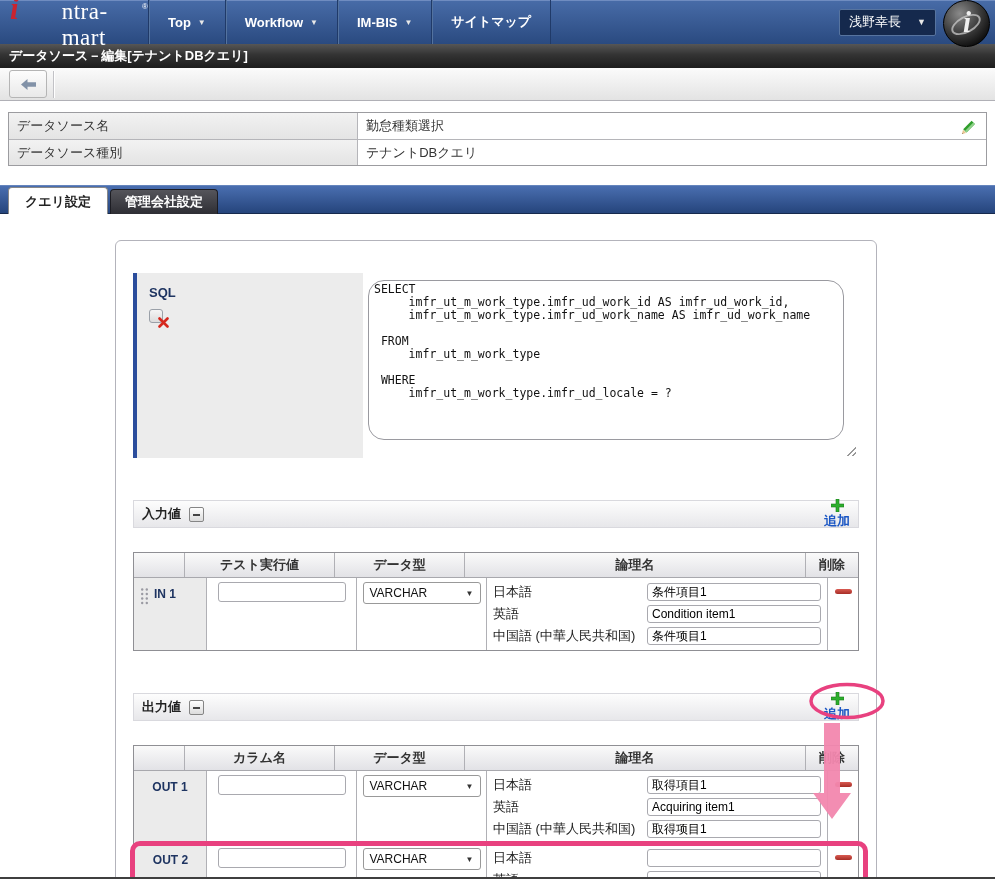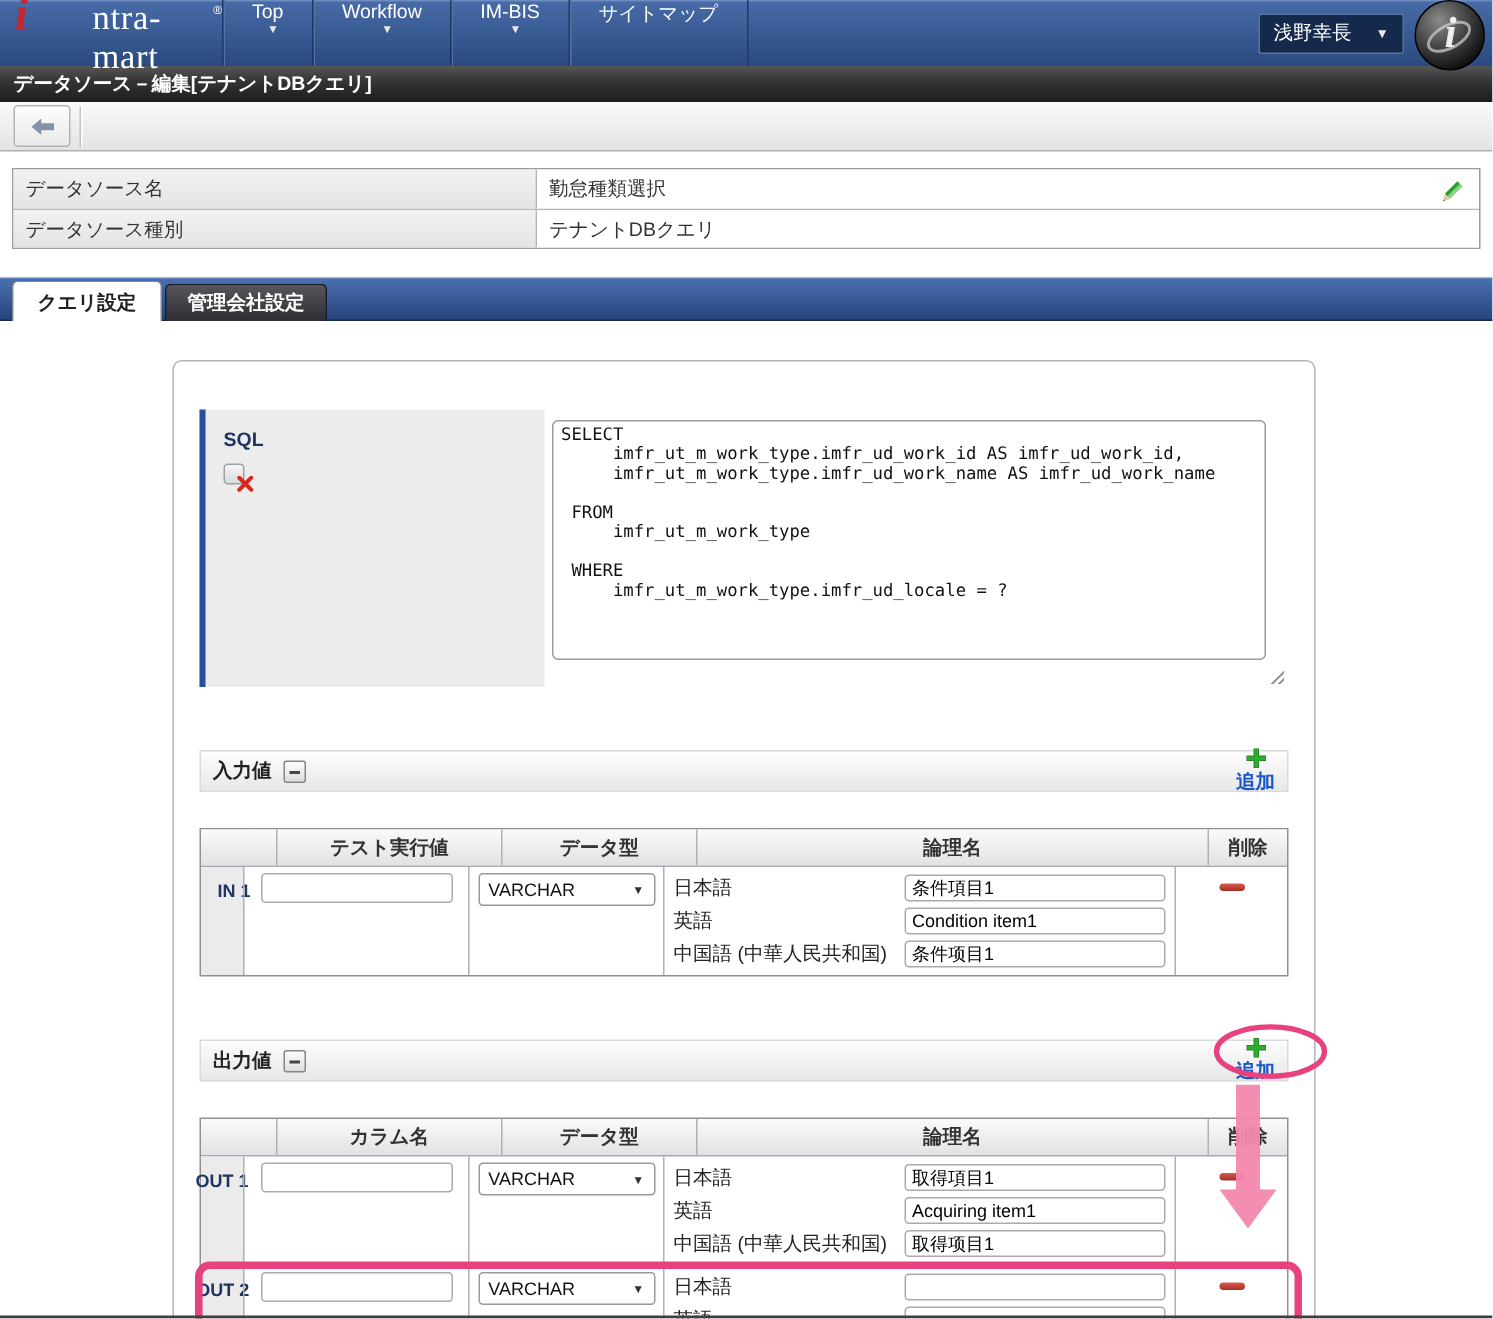--- a/index.html
+++ b/index.html
@@ -9,21 +9,21 @@
   
   .nav { height:44px; background:linear-gradient(#486ca8,#2a4a80);
     box-shadow:inset 0 1px 0 #6f8cc0; display:flex; align-items:center; position:relative; z-index:25; }
   .logo { display:flex; align-items:baseline; margin-left:10px; width:138px; cursor:pointer; }
   .logo-i { font-family:"Liberation Serif",serif; font-style:italic; font-weight:bold;
     font-size:31px; color:#c92430; line-height:30px; }
   .logo-rest { font-family:"Liberation Serif",serif; color:#fff; font-size:23px; letter-spacing:.5px;margin-left:43px; }
   .logo-reg { color:#fff; font-size:8px; vertical-align:top; margin-left:1px; position:relative; top:-10px; }
   .menus { display:flex; height:44px; }
   .menu-item { display:flex; align-items:center; padding:0 19px; color:#fff; font-size:13px;
-    font-weight:normal; border-left:1px solid #203a68; box-shadow:inset 1px 0 0 #54739f; cursor:pointer;flex-direction:column; }
+    font-weight:bold; border-left:1px solid #203a68; box-shadow:inset 1px 0 0 #54739f; cursor:pointer; }
   .menu-item.last { border-right:1px solid #203a68; }
   .m-caret { font-size:8px; margin-left:7px; color:#e8e8e8; }
   .nav-right { margin-left:auto; display:flex; align-items:center; gap:7px; margin-right:5px; }
   .user-btn { height:27px; padding:0 9px; background:#15294d; border:1px solid #57749f;
     border-radius:2px; color:#fff; font-size:13px; display:flex; align-items:center; cursor:pointer;
     font-family:"Liberation Sans",sans-serif; }
   .user-btn .m-caret { margin-left:16px; font-size:9px; }
   .i-badge { width:47px; height:47px; border-radius:50%; margin-top:3px;
     background:radial-gradient(circle at 35% 28%, #8a8a8a, #3a3a3a 48%, #0a0a0a 82%);
     border:1px solid #000; position:relative; flex-shrink:0; }
@@ -70,21 +70,21 @@
   .sql-row { display:flex; gap:5px; height:185px; }
   .sql-label-panel { width:230px; background:#ececec; border-left:4px solid #2b4d9c;
     padding:12px 0 0 12px; }
   .sql-label { font-size:13px; font-weight:bold; color:#1e3461; }
   .sql-clear { position:relative; width:16px; height:16px; margin-top:9px; cursor:pointer; }
   .sql-clear .box { width:14px; height:14px; border:1px solid #9aa0a8; border-radius:3px;
     background:linear-gradient(#f5f5f5,#dcdcdc); }
   .sql-clear svg { position:absolute; right:-4px; bottom:-3px; }
   .sql-area-wrap { position:relative; flex:1; }
   .sql-textarea { width:476px; height:160px; margin-top:7px; font-family:"DejaVu Sans Mono",monospace;
-    font-size:11.5px; line-height:13px; color:#111; border:1px solid #9a9aa0; border-radius:4px;
+    font-size:11.5px; line-height:13px; color:#111; border:1px solid #9a9aa0; border-radius:16px;
     padding:2px 5px; resize:none; white-space:pre; overflow:hidden; background:#fff; }
   .grip { position:absolute; right:3px; bottom:2px; width:11px; height:11px;
     background:repeating-linear-gradient(135deg, transparent 0 2px, #999 2px 3.5px);
     clip-path:polygon(100% 0, 100% 100%, 0 100%); }
 
   
   .section-header { margin-top:42px; height:28px; background:linear-gradient(#fdfdfd,#e7e7ea);
     border:1px solid #d9d9de; display:flex; align-items:center; padding:0 8px; }
   .sec-title { font-size:13px; font-weight:bold; color:#222; }
   .collapse-btn { width:15px; height:15px; margin-left:8px; border:1px solid #858585;
@@ -96,21 +96,21 @@
 
   
   .grid-table { margin-top:24px; width:726px; border:1px solid #8f8f94; }
   .g-head { display:flex; height:24px; background:linear-gradient(#fafafa,#e2e2e6); }
   .gh { display:flex; align-items:center; justify-content:center; font-size:13px;
     font-weight:bold; color:#333; border-left:1px solid #b0b0b5; }
   .gh:first-child { border-left:none; }
   .g-row { display:flex; border-top:1px solid #a8a8ad; background:#fff; position:relative; }
   .gc { border-left:1px solid #b0b0b5; }
   .gc:first-child { border-left:none; }
-  .c0 { width:28px; background:#ebebeb; display:flex; align-items:flex-start;
+  .c0 { width:72px; background:#ebebeb; display:flex; align-items:flex-start;
     padding:9px 0 0 6px; gap:5px;text-align:right; }
   .c0.center { justify-content:center; padding-left:0; }
   .row-id { font-size:12px; font-weight:bold; color:#1e3461; white-space:nowrap; }
   .c1 { width:150px; display:flex; justify-content:center; padding-top:4px; }
   .c1 input { width:128px; height:20px; border:1px solid #a9a9af; border-radius:3px;
     font-size:12px; padding:0 4px; }
   .c2 { width:130px; display:flex; justify-content:center; padding-top:4px; }
   .fake-select { width:118px; height:22px; border:1px solid #999; border-radius:3px; background:#fff;
     display:flex; align-items:center; justify-content:space-between; padding:0 6px; cursor:pointer; }
   .fake-select .sel-text { font-size:12px; color:#111; }

